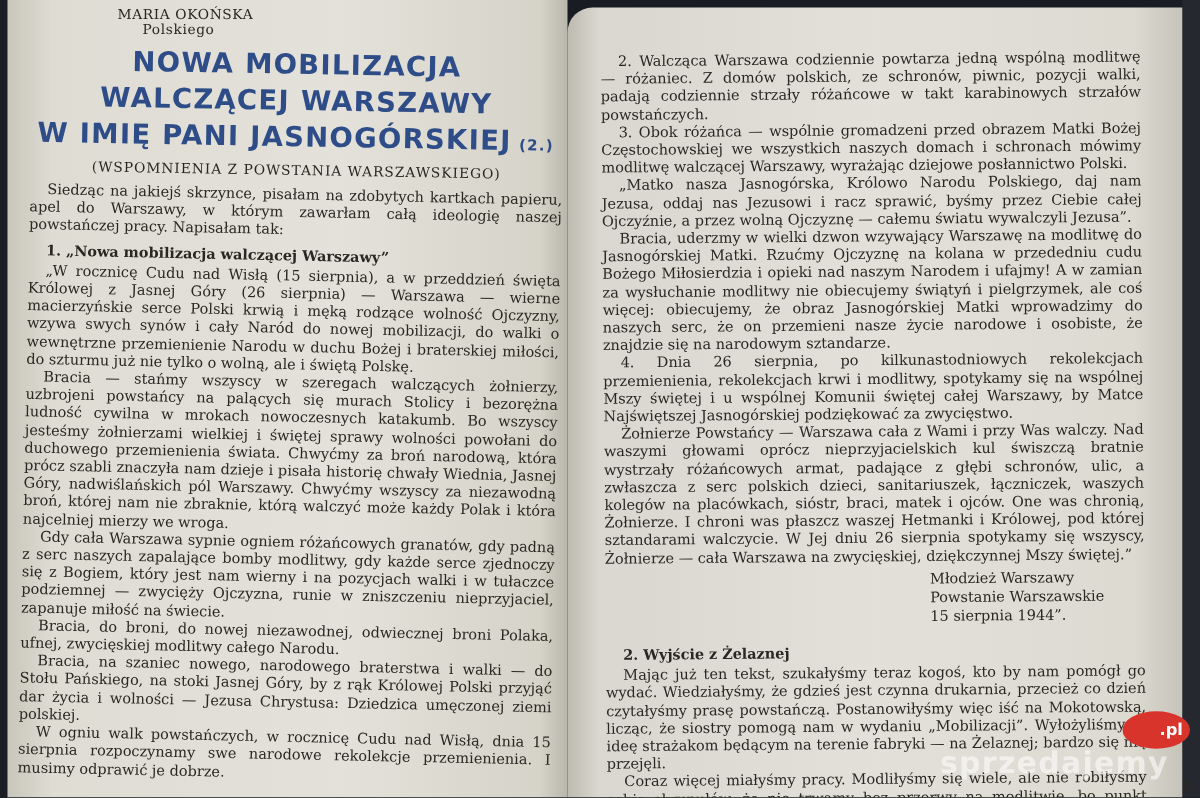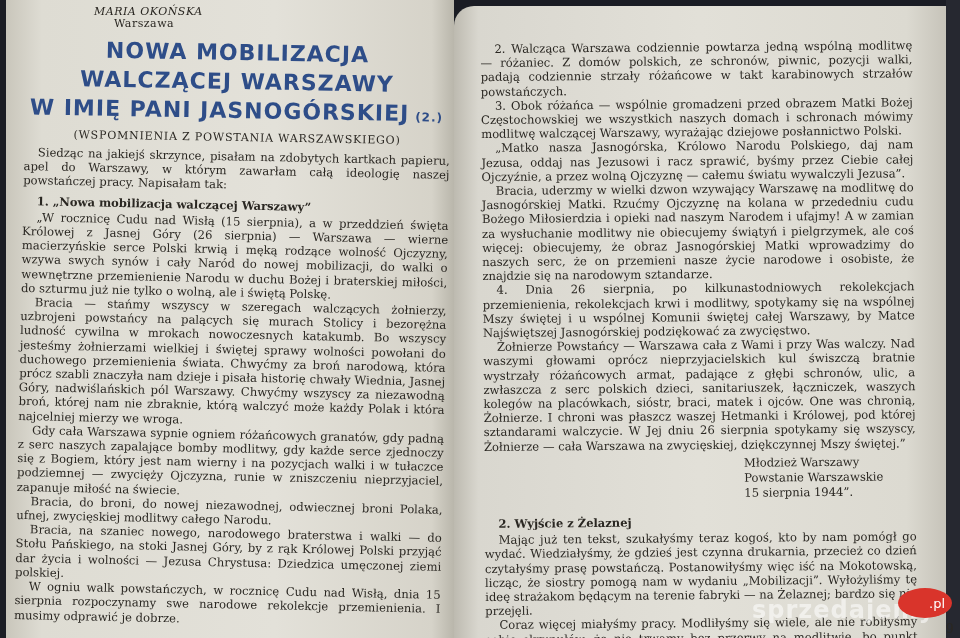--- a/index.html
+++ b/index.html
@@ -22,21 +22,21 @@
   }
   .page-right {
     left: 454px; width: 492px; top: 6px; height: 632px;
     background: linear-gradient(90deg, #bdbab0 0%, #d9d7cf 5%, #e2e0d8 50%, #dcdad1 92%, #c6c3b9 100%);
     border-top-left-radius: 20px;
     padding: 0 34px 0 26px;
   }
   .dark-edge-right { position: absolute; right: 0; top: 0; width: 14px; height: 638px; background: #262830; }
   .dark-top { position: absolute; left: 440px; top: 0; width: 520px; height: 10px; background: #1a1c24; border-bottom-left-radius: 18px; }
   .author { text-align: left; margin-left: 70px; font-size: 11px; line-height: 12px; letter-spacing: 0.5px; }
-  .author .name { font-style: italic; }
+  .author .name { }
   .author .city { margin-left: 20px; }
   .title {
     text-align: center; color: #2e4d88;
     font-family: "DejaVu Sans", sans-serif; font-weight: bold;
     font-size: 22px; line-height: 29px; letter-spacing: 1px;
     margin: 8px 0 0 0;
     transform: rotate(1deg);
   }
   .title .part { font-size: 12px; vertical-align: baseline; margin-left: 6px; }
   .subtitle { text-align: center; font-size: 11px; letter-spacing: 0.8px; margin-top: 2px; transform: rotate(1deg); }
@@ -46,37 +46,37 @@
   .tilted { transform: rotate(1.2deg); transform-origin: left top; }
   .right-body { padding-top: 36px; transform: rotate(-0.5deg); transform-origin: left top; }
   .signature { margin: 4px 0 0 260px; text-indent: 0; line-height: 15px; }
   .signature div { text-indent: 0; }
   .watermark {
     position: absolute; left: 752px; top: 596px;
     font-family: "DejaVu Sans", sans-serif; font-size: 24px; font-weight: bold;
     color: rgba(255,255,255,0.55); letter-spacing: 1px;
   }
   .wm-badge {
-    position: absolute; left: 898px; top: 588px; width: 30px; height: 30px;
+    position: absolute; left: 898px; top: 569px; width: 30px; height: 30px;
     border-radius: 50%; background: #d9342b; color: #fff;
-    font-family: "DejaVu Sans", sans-serif; font-weight: normal; font-size: 13px;
+    font-family: "DejaVu Sans", sans-serif; font-weight: bold; font-size: 13px;
     display: flex; align-items: center; justify-content: center; padding-left: 24px;
   }
   .page-number { position: absolute; left: 946px; top: 622px; font-size: 12px; color: #2a2722; }
 </style>
 </head>
 <body>
 
 <div class="spread">
   <div class="dark-top"></div>
 
   <div class="page page-left">
     <div class="author">
       <div class="name">MARIA OKOŃSKA</div>
-      <div class="city">Warszawa</div>
+      <div class="city">Polskiego</div>
     </div>
     <div class="title">
       <div>NOWA MOBILIZACJA</div>
       <div>WALCZĄCEJ WARSZAWY</div>
       <div><span>W IMIĘ PANI JASNOGÓRSKIEJ</span><span class="part">(2.)</span></div>
     </div>
     <div class="subtitle">(WSPOMNIENIA Z POWSTANIA WARSZAWSKIEGO)</div>
     <div class="tilted">
       <p>Siedząc na jakiejś skrzynce, pisałam na zdobytych kartkach papieru, apel do Warszawy, w którym zawarłam całą ideologię naszej powstańczej pracy. Napisałam tak:</p>
       <div class="sub-head">1. „Nowa mobilizacja walczącej Warszawy”</div>

